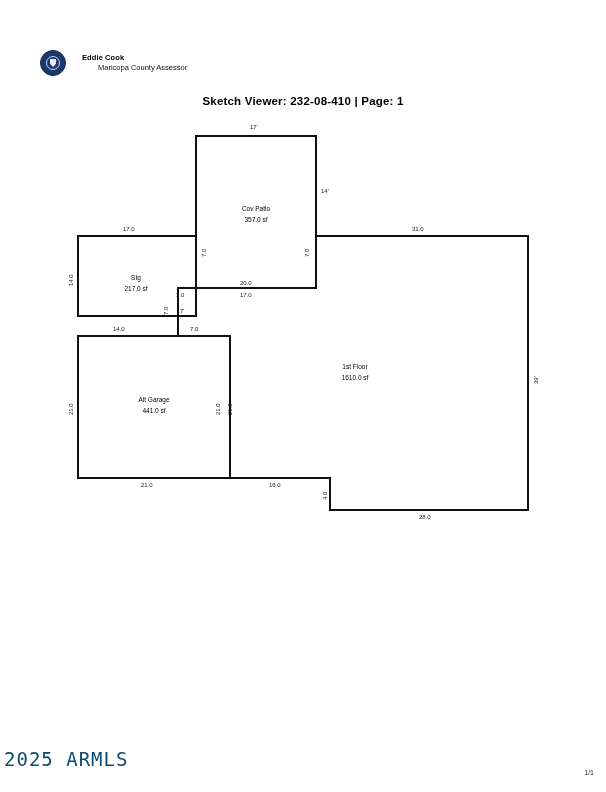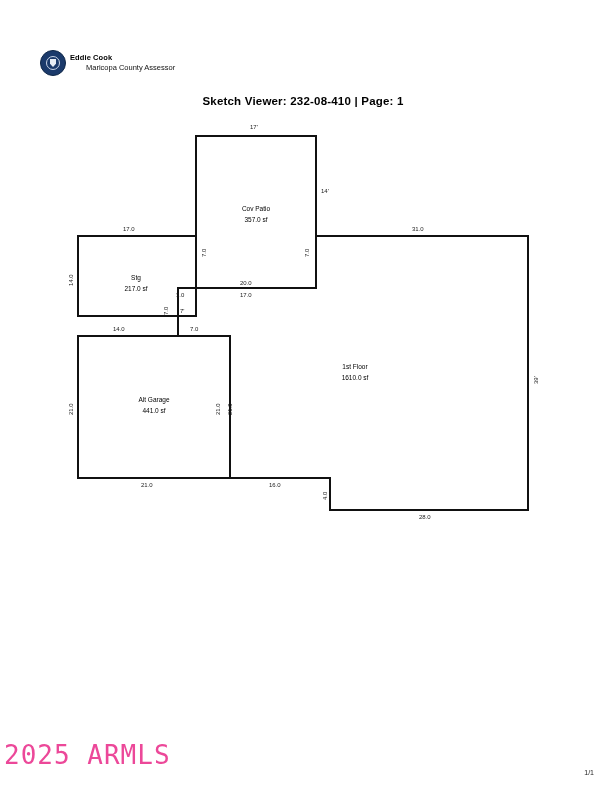--- a/index.html
+++ b/index.html
@@ -16,21 +16,21 @@
     overflow: hidden;
   }
 
   
   .header-block {
     position: absolute;
     left: 40px;
     top: 50px;
     display: flex;
     align-items: center;
-    gap: 4px;
+    gap: 16px;
   }
   .seal {
     width: 24px;
     height: 24px;
     border-radius: 50%;
     background: #1b3a6b;
     border: 1px solid #0e2647;
     position: relative;
     flex: 0 0 auto;
   }
@@ -107,23 +107,23 @@
     font-size: 6.5px;
     text-align: center;
     white-space: nowrap;
   }
 
   
   .watermark {
     position: absolute;
     left: 4px;
     bottom: 22px;
-    font-size: 26px;
+    font-size: 19px;
     letter-spacing: 1px;
-    color: #ec4899;
+    color: #0c4a6e;
     font-family: "DejaVu Sans Mono", monospace;
   }
   .page-no {
     position: absolute;
     right: 12px;
     bottom: 16px;
     font-size: 7px;
     color: #222;
   }
 </style>

